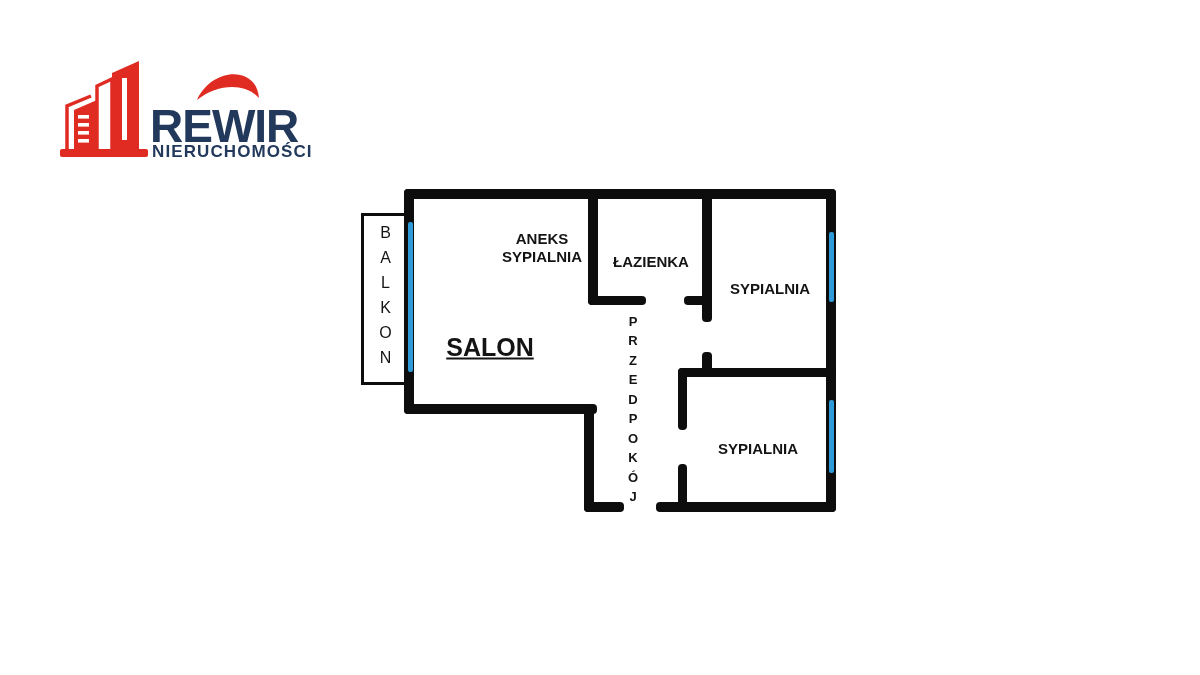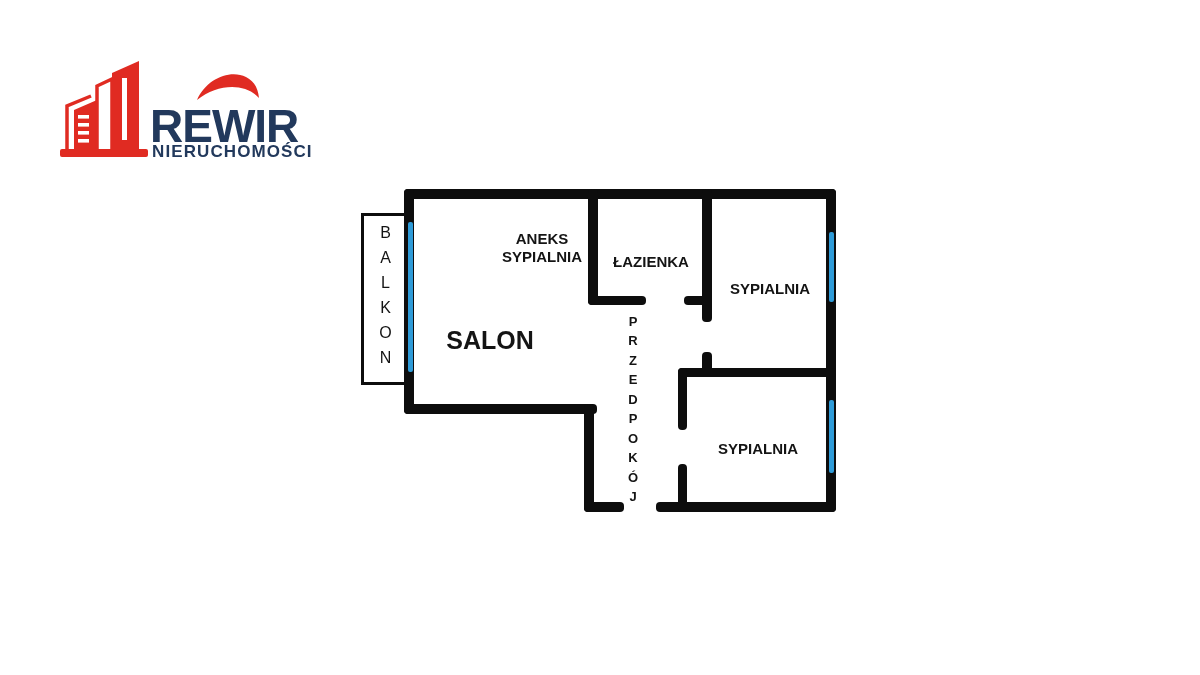--- a/index.html
+++ b/index.html
@@ -106,21 +106,21 @@
     <i class="wall" style="left:678px; top:368px; width:158px; height:9px;"></i>
     <i class="wall" style="left:678px; top:368px; width:9px;  height:62px;"></i>
     <i class="wall" style="left:678px; top:464px; width:9px;  height:48px;"></i>
 
     <i class="window" style="left:408px; top:222px; width:5px; height:150px;"></i>
     <i class="window" style="left:829px; top:232px; width:5px; height:70px;"></i>
     <i class="window" style="left:829px; top:400px; width:5px; height:73px;"></i>
 
     <div class="vlabel balkon" style="left:385px; top:299px;">BALKON</div>
 
-    <div class="room-label big" style="left:490px; top:340px;">SALON</div>
+    <div class="room-label big" style="left:490px; top:347px;text-decoration:underline;">SALON</div>
 
     <div class="room-label two-line" style="left:542px; top:248px;">
       <span>ANEKS</span><br>
       <span>SYPIALNIA</span>
     </div>
 
     <div class="room-label" style="left:651px; top:261px;">ŁAZIENKA</div>
 
     <div class="room-label" style="left:770px; top:288px;">SYPIALNIA</div>
 

